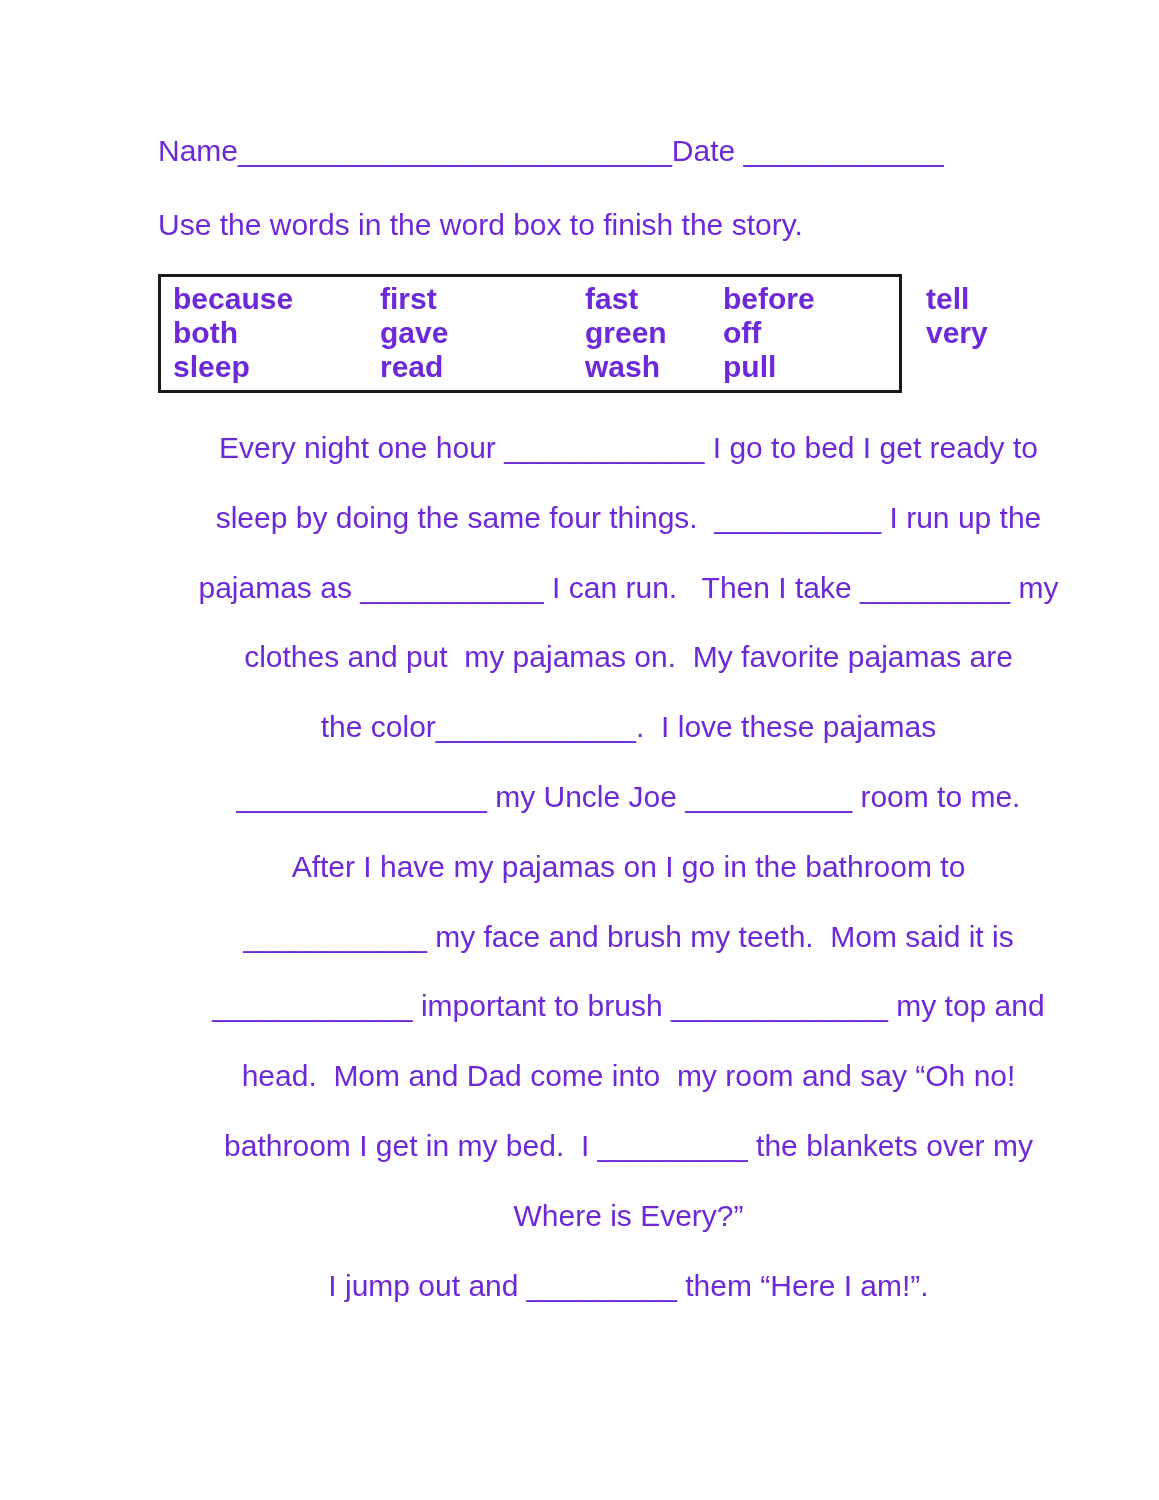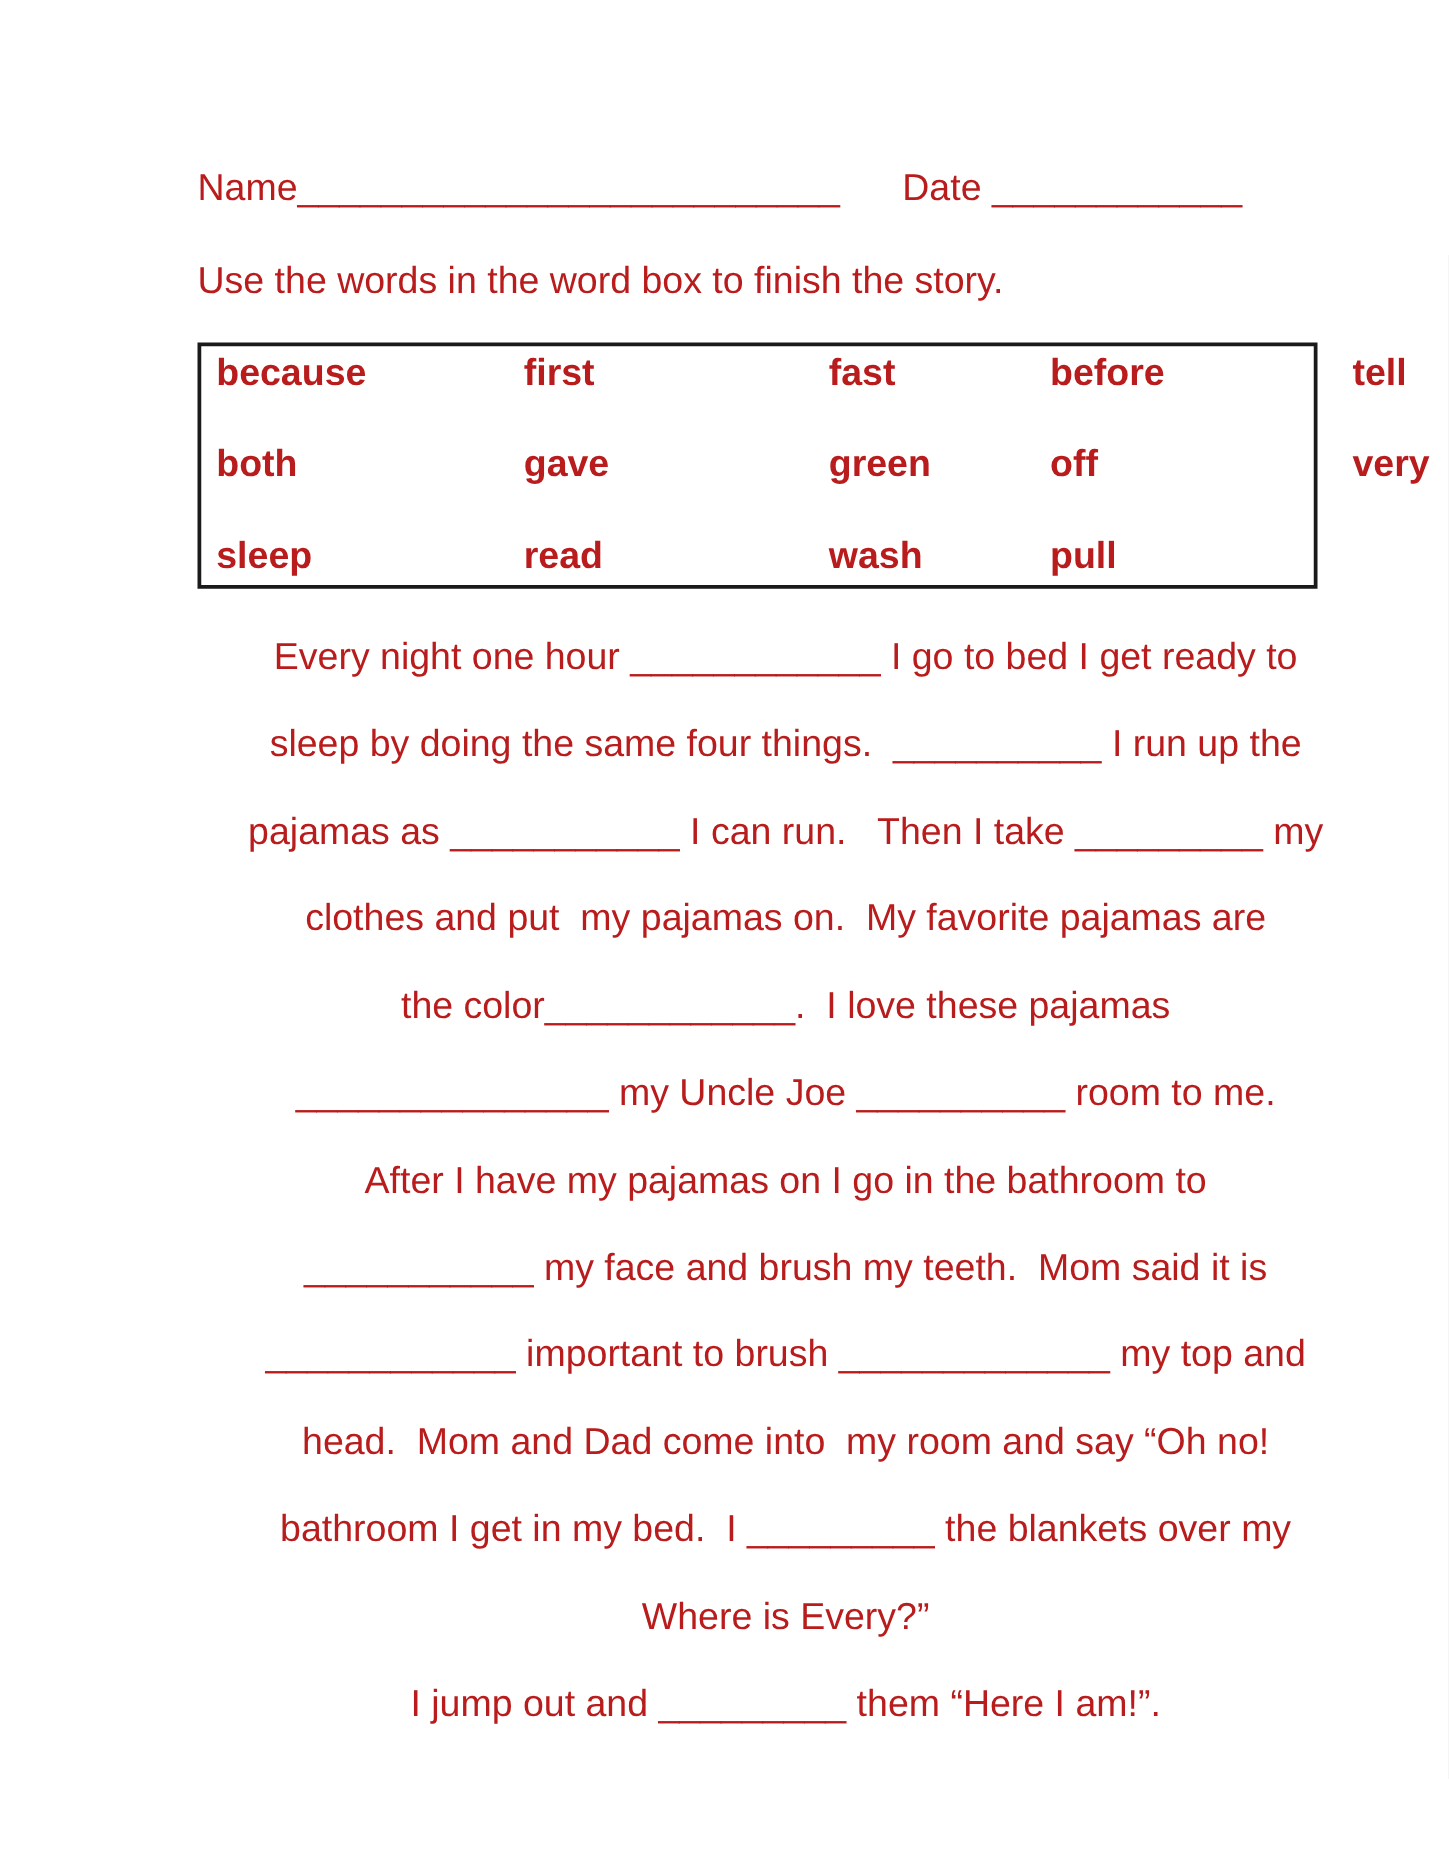--- a/index.html
+++ b/index.html
@@ -6,44 +6,43 @@
   .page {
     position: relative;
     width: 1159px;
     height: 1500px;
     margin: 0 auto;
     background: #ffffff;
     box-sizing: border-box;
     padding: 134px 60px 0 158px;
     font-family: "Liberation Sans", sans-serif;
     font-size: 30px;
-    color: #b91c1c;
+    color: #6d28d9;
     overflow: hidden;
   }
   .header-row {
     display: flex;
     align-items: baseline;
     white-space: pre;
   }
-  .date-part { margin-left: 50px; }
+  .date-part { }
   .instruction {
     margin: 40px 0 0 0;
     white-space: pre;
   }
   .word-box {
     margin-top: 32px;
-    width: 896px;
+    width: 744px;
     box-sizing: border-box;
     border: 3px solid #1a1a1a;
     padding: 5px 0 6px 12px;
     display: grid;
     grid-template-columns: 207px 205px 138px 203px 1fr;
     font-weight: bold;
     line-height: 34px;
-    gap: 39px;
   }
   .word-box span { white-space: pre; }
   .story { margin-top: 20px; text-align: center; }
   .story p {
     margin: 0;
     line-height: 69.8px;
     white-space: pre;
   }
 </style>
 </head>

